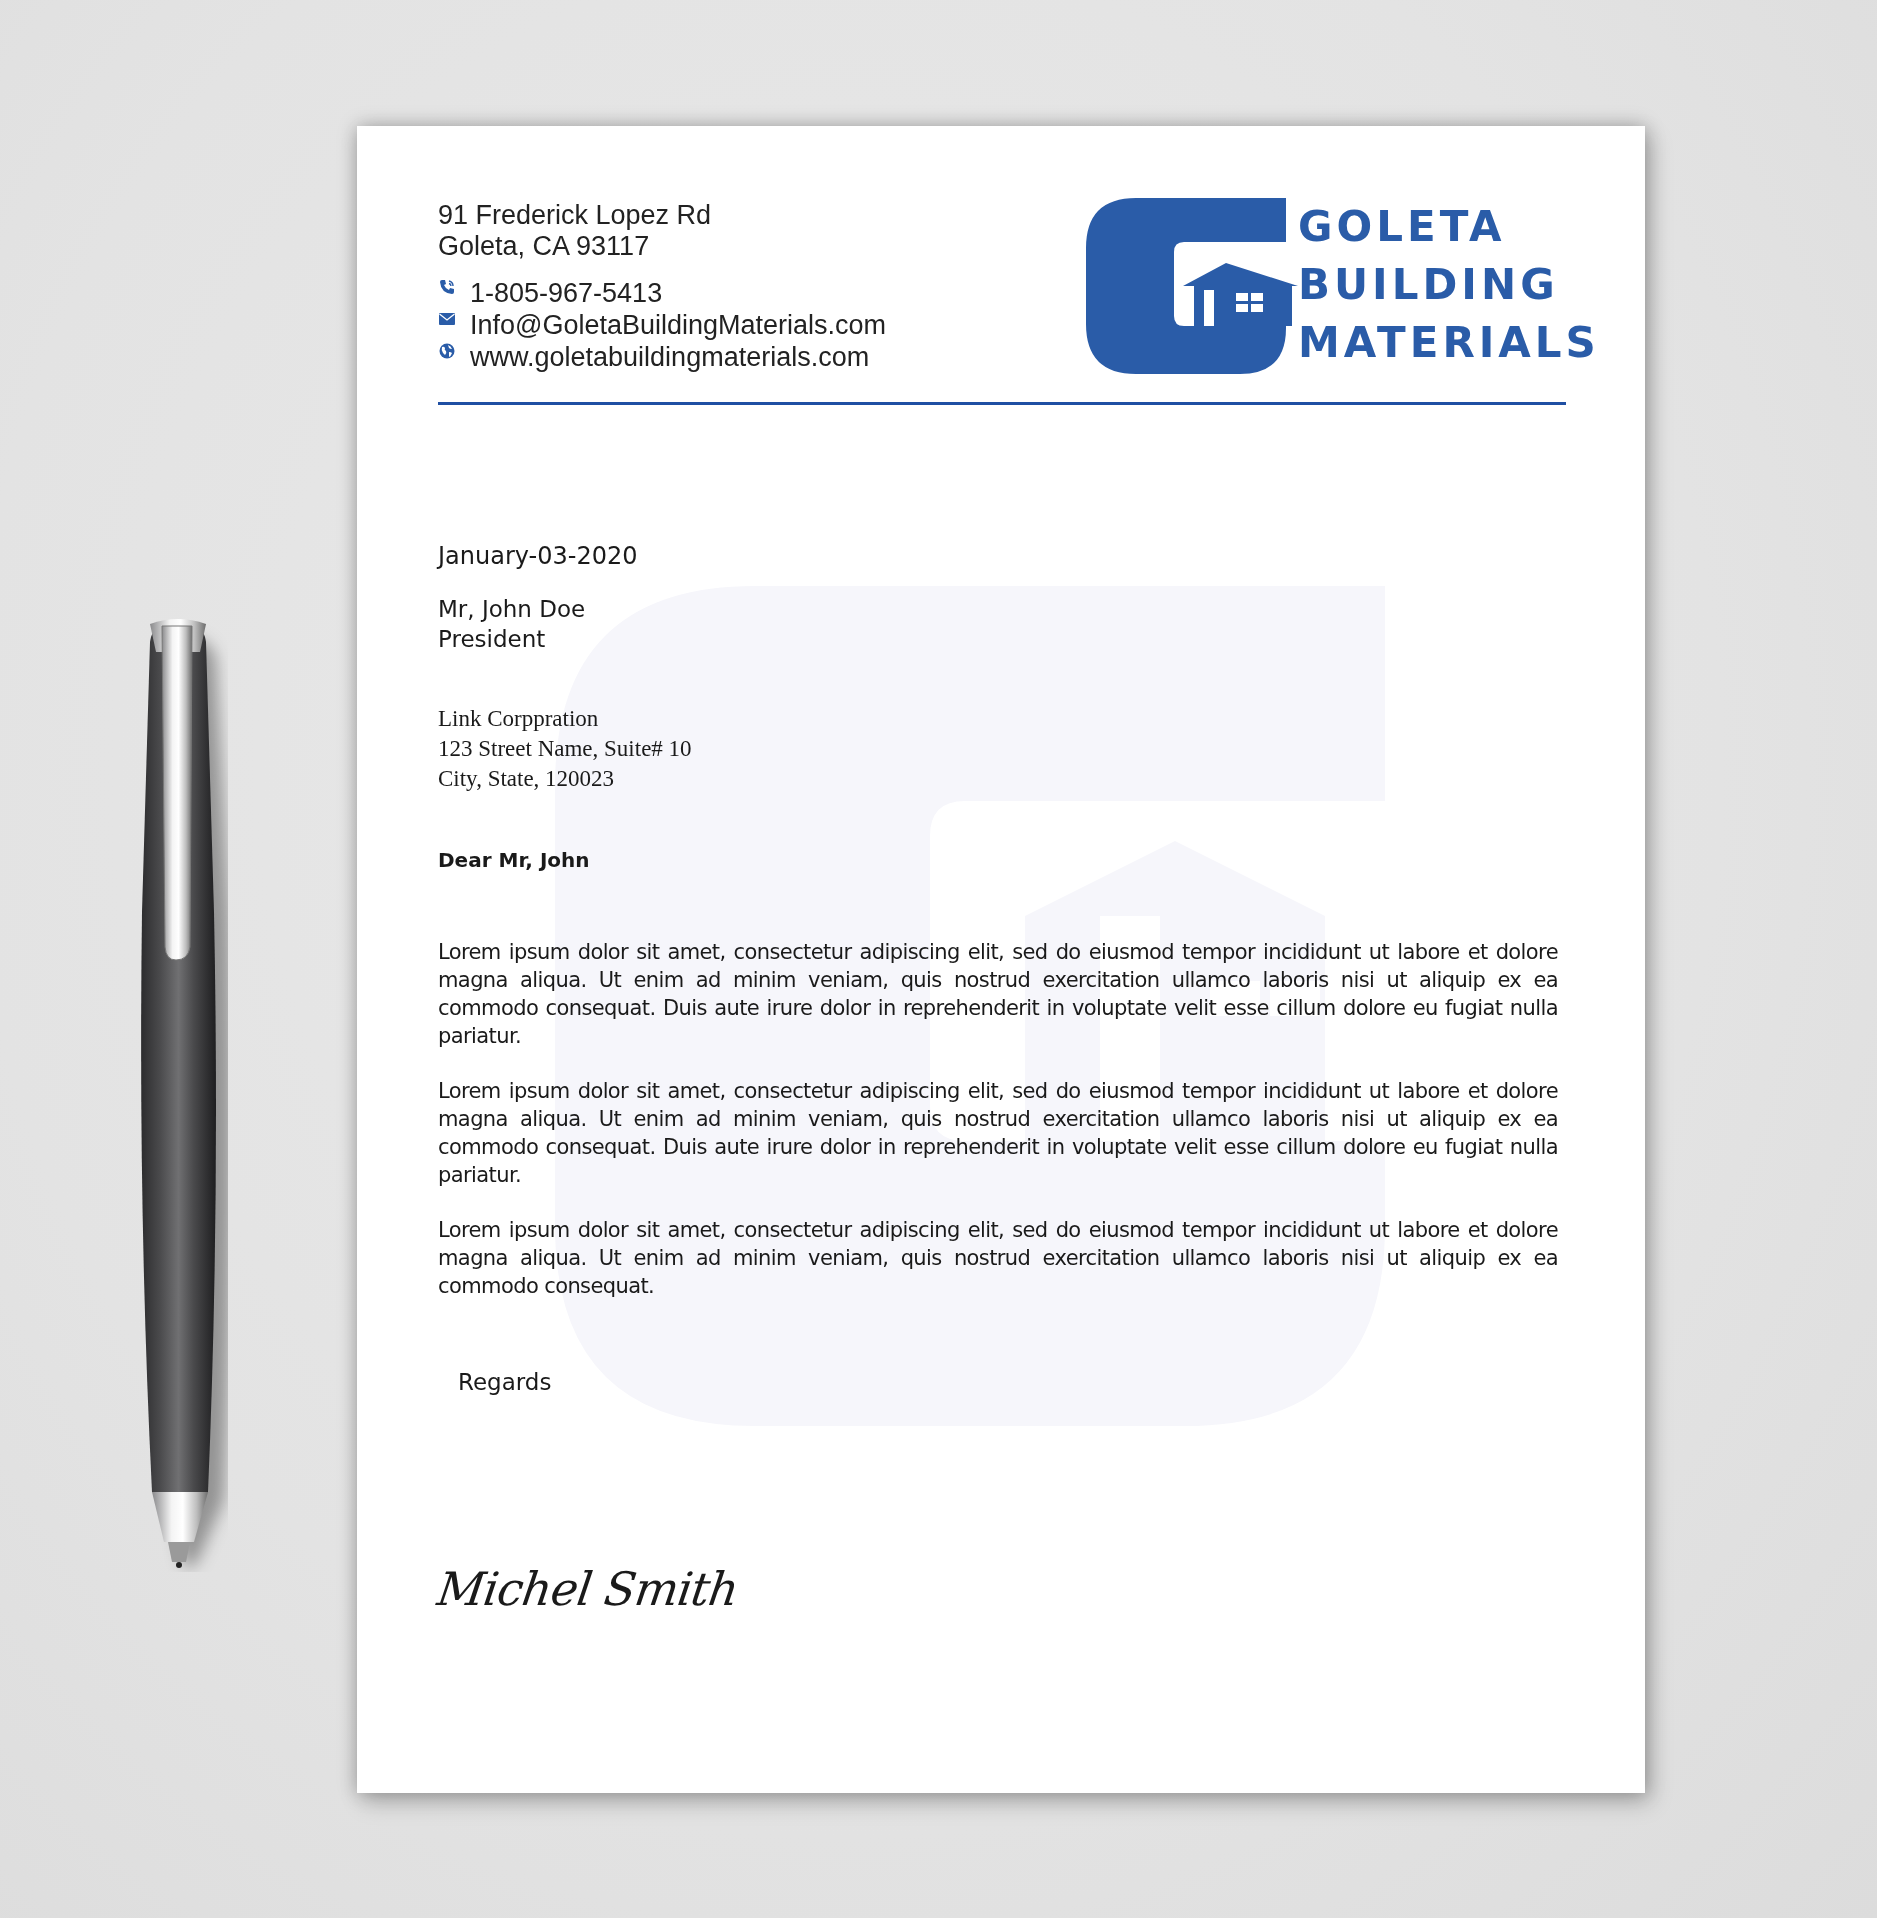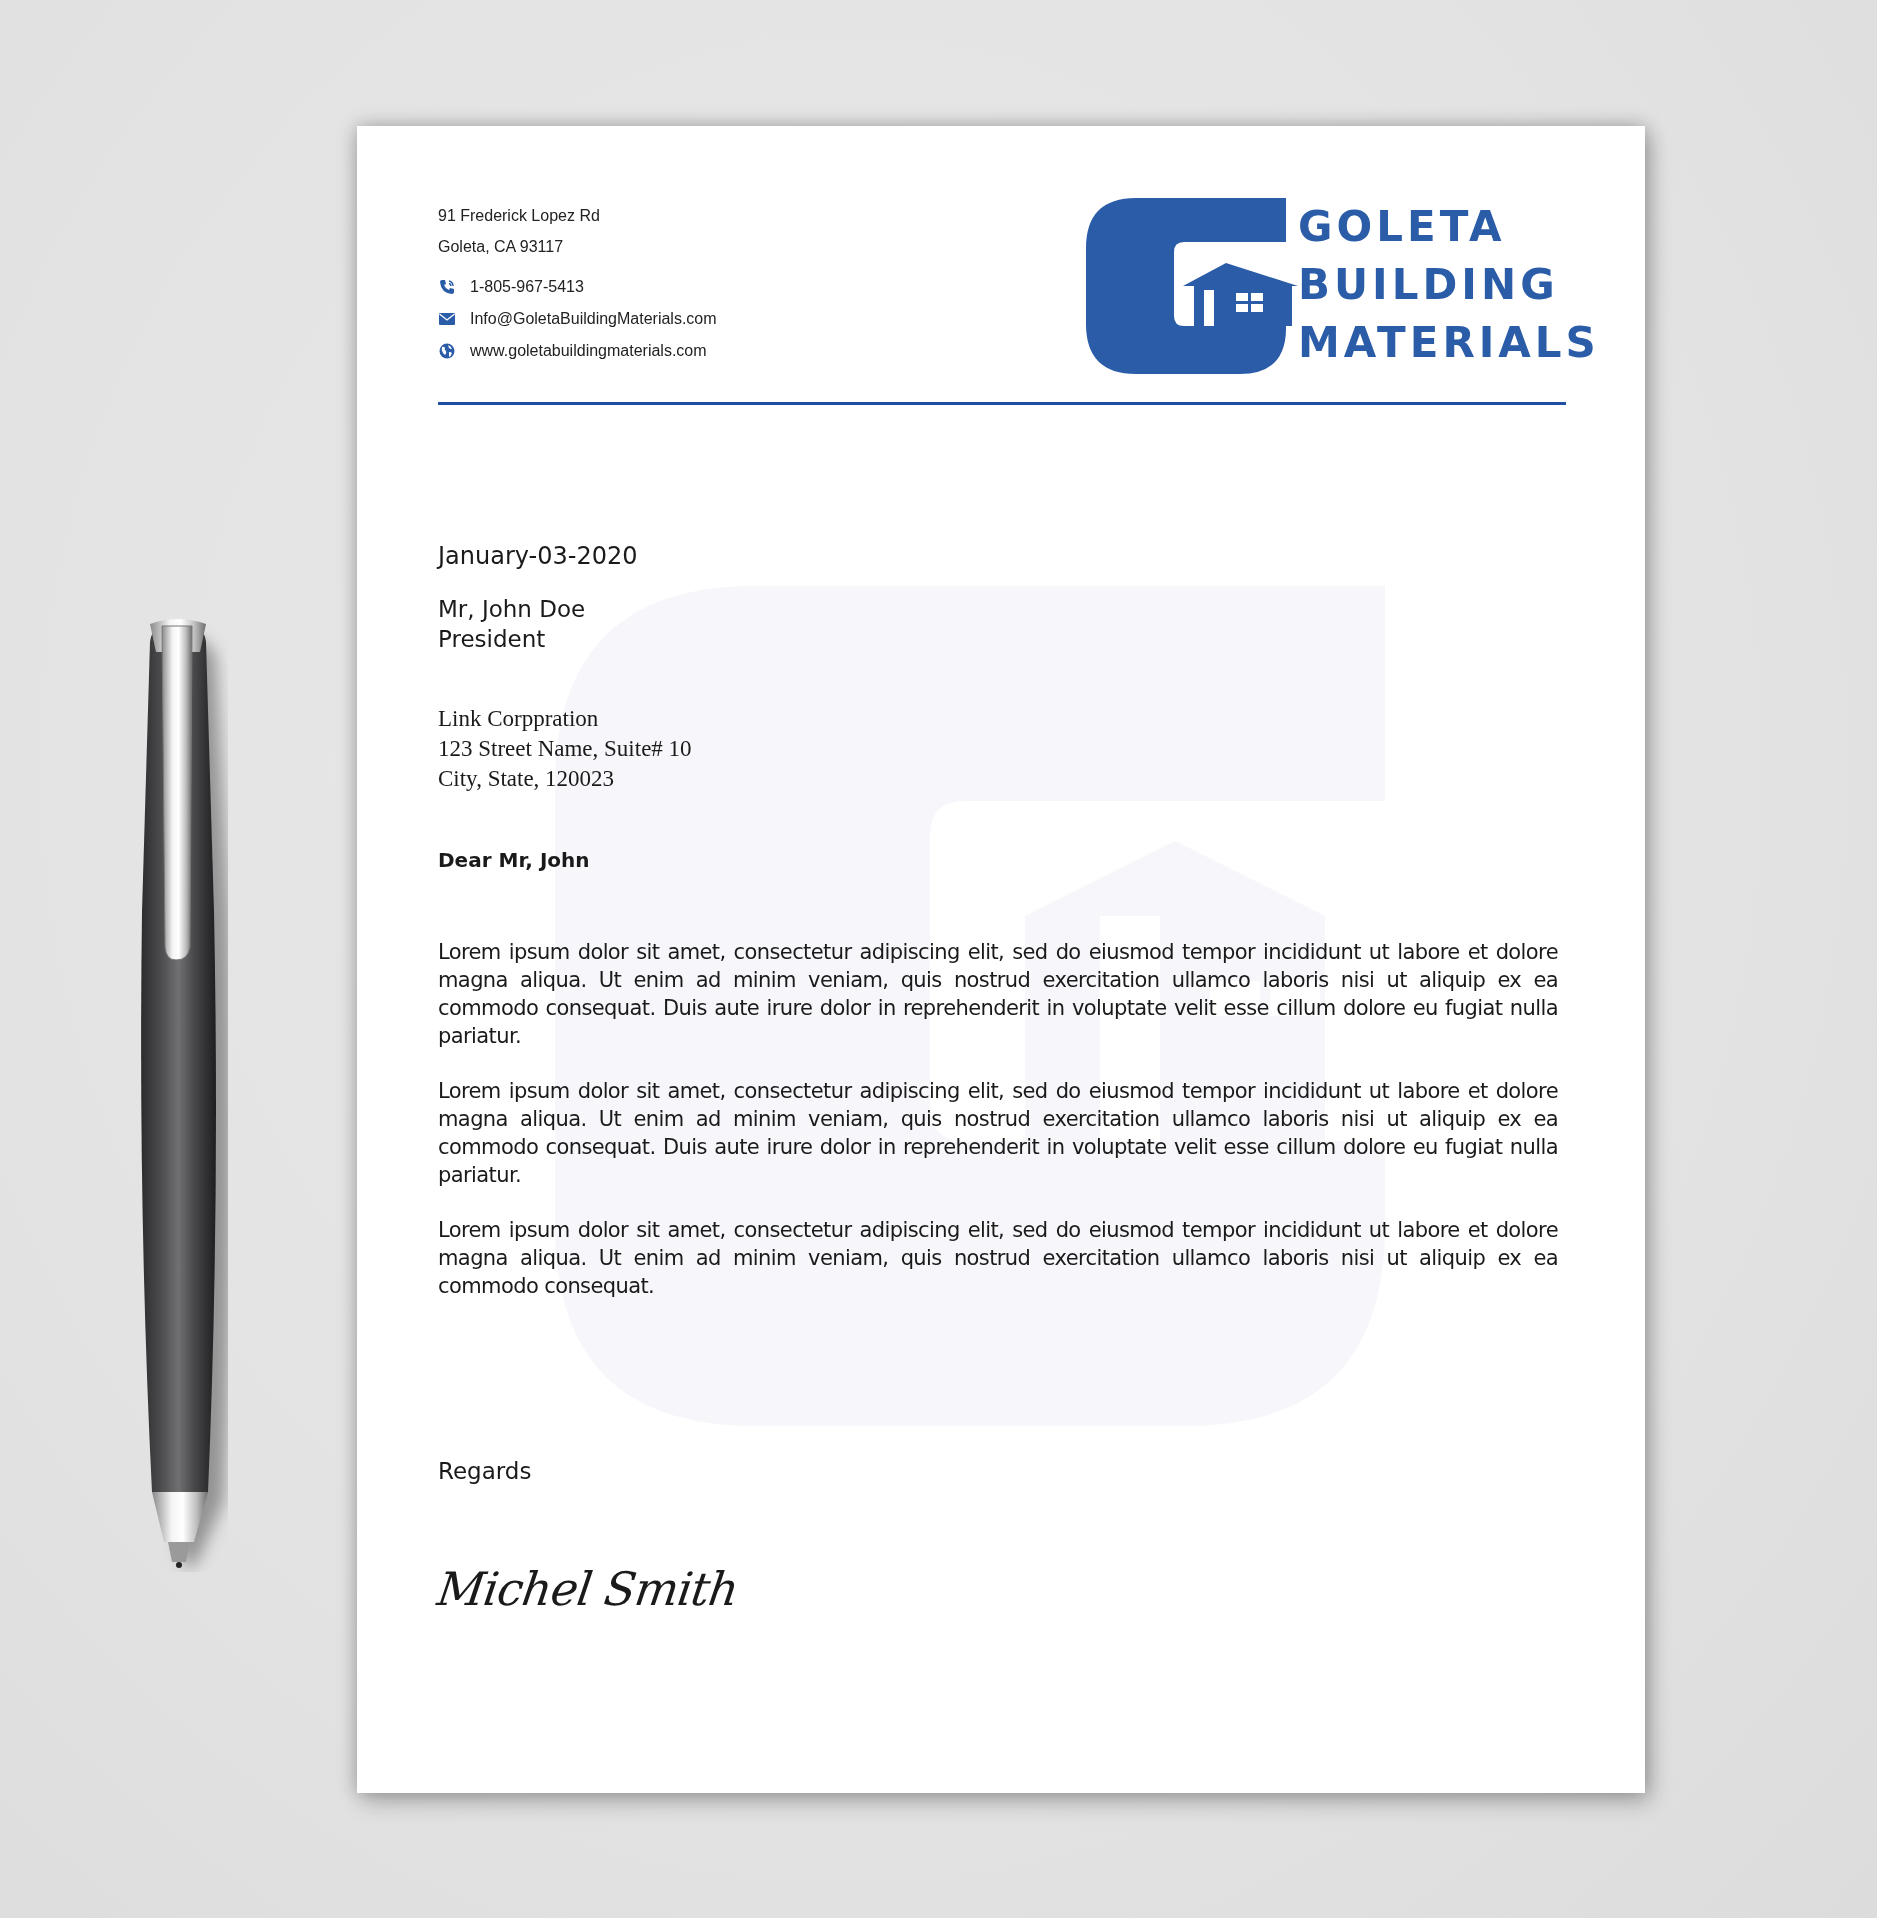--- a/index.html
+++ b/index.html
@@ -10,40 +10,40 @@
   }
   .paper {
     position:absolute; left:357px; top:126px; width:1288px; height:1667px;
     background:#fff;
     box-shadow: 0 0 18px rgba(0,0,0,0.28), 6px 10px 22px rgba(0,0,0,0.18);
     overflow:hidden;
   }
   
   .watermark { position:absolute; left:198px; top:460px; width:830px; height:840px; }
   .abs { position:absolute; }
-  .contact { position:absolute; left:81px; top:74px; color:#222; font-size:16px; }
+  .contact { position:absolute; left:81px; top:74px; color:#222; font-size:27px; }
   .contact .line { height:31px; line-height:31px; white-space:nowrap; }
   .contact .gap { height:16px; }
   .contact .icon-row { display:flex; align-items:flex-start; height:32px; }
   .contact .ic { width:18px; height:18px; margin-right:14px; display:inline-flex; align-items:center; justify-content:center; }
   .logo { position:absolute; left:729px; top:72px; width:520px; height:176px; }
   .logo-text {
     position:absolute; left:212px; top:0; color:#2a5ca8;
     font-family:"DejaVu Sans", sans-serif; font-weight:bold;
     font-size:42px; letter-spacing:4px; line-height:58px;
   }
   .rule { position:absolute; left:81px; top:276px; width:1128px; height:3px; background:#1f4fa3; }
   .letter { position:absolute; left:81px; color:#1a1a1a; font-family:"DejaVu Sans", sans-serif; }
   .date { top:416px; font-size:24px; }
   .recipient { top:468px; font-size:23px; line-height:30px; }
   .company { top:578px; font-size:23px; line-height:30px;font-family:Liberation Serif, serif; }
   .salutation { top:722px; font-size:20px; font-weight:bold; }
   .body { top:812px; width:1128px; font-size:21px; line-height:28px; text-align:justify; letter-spacing:-0.6px; }
   .body p { margin:0 8px 27px 0; }
-  .regards { top:1332px; font-size:23px; }
+  .regards { top:1243px; font-size:23px;margin-left:20px; }
   .signature {
     top:1436px; font-family:"DejaVu Serif", serif; font-style:italic;
     font-size:46px; letter-spacing:-1px; transform:skewX(-8deg); transform-origin:left;
   }
   .pen { position:absolute; left:128px; top:612px; width:100px; height:960px; }
 </style>
 </head>
 <body>
 
 <div class="pen">

